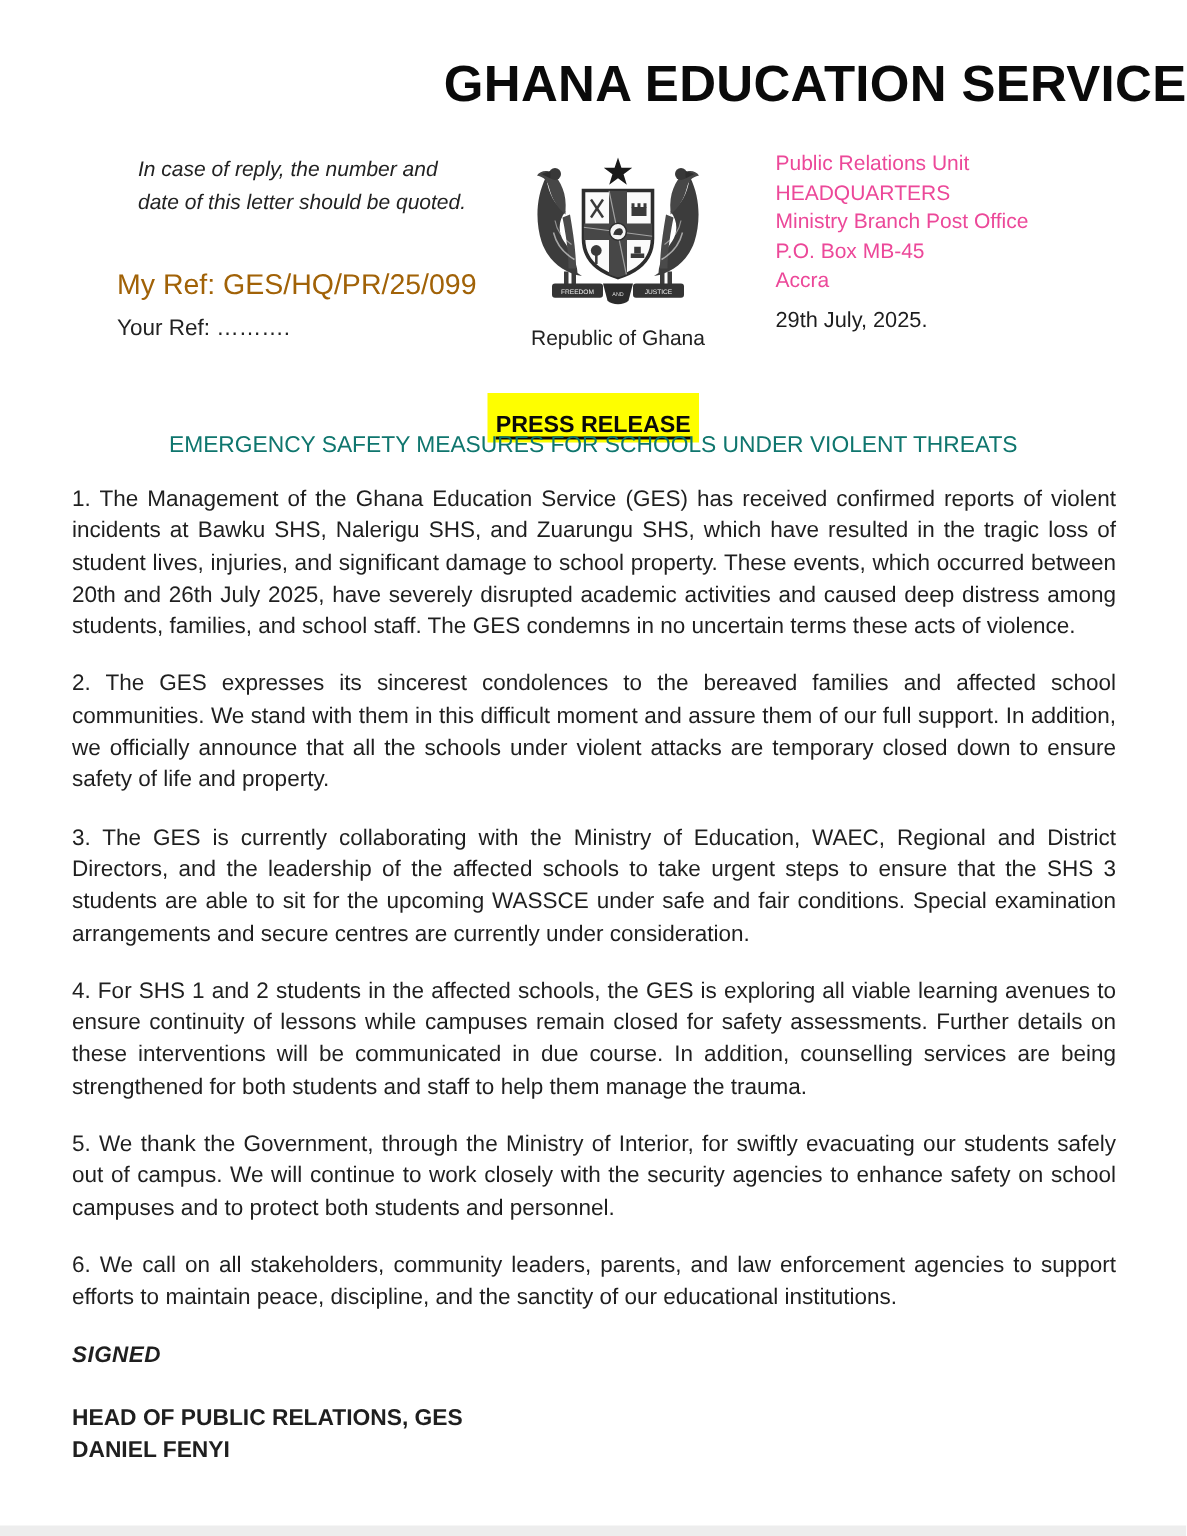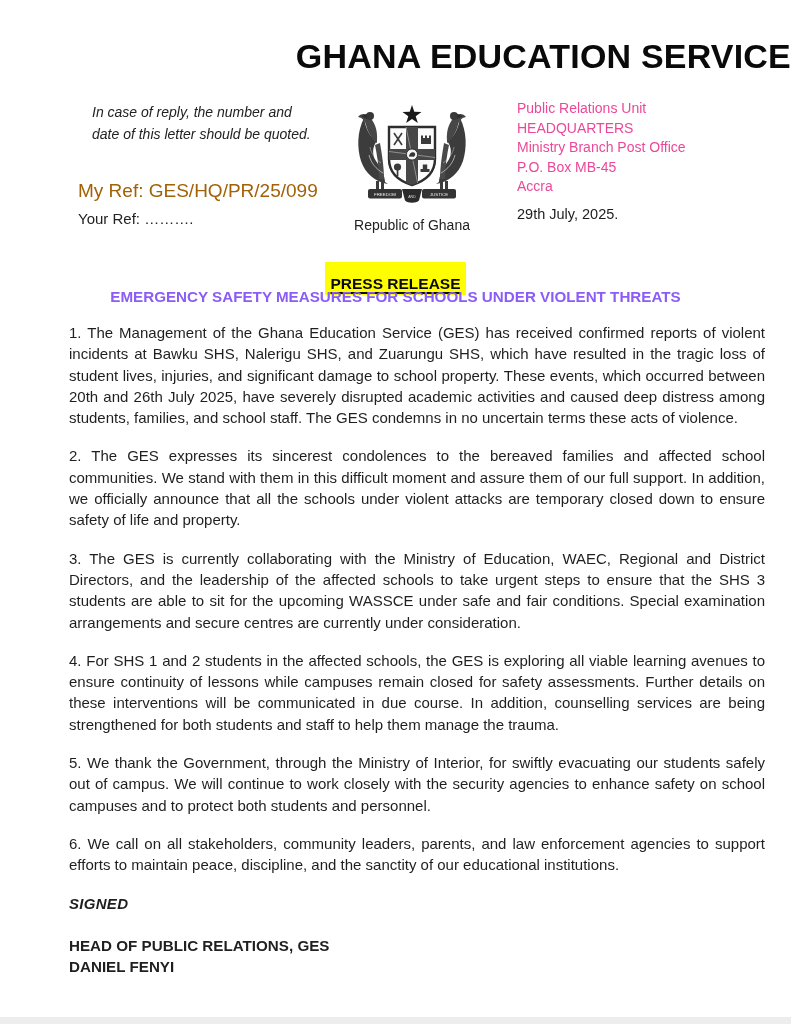--- a/index.html
+++ b/index.html
@@ -97,33 +97,32 @@
     text-decoration-thickness: 1.5px;
     text-underline-offset: 3px;
   }
   .headline {
     position: absolute;
     top: 288px;
     left: 0;
     width: 100%;
     text-align: center;
     font-size: 15.2px;
-    font-weight: 700;
-    color: #8b5cf6;
+    font-weight: 400;
+    color: #0f766e;
   }
   .body-text {
     position: absolute;
     top: 322px;
     left: 48px;
     width: 696px;
     font-size: 15px;
     line-height: 21.3px;
     text-align: justify;
     color: #1f1f1f;
-    margin-left: 21px;
   }
   .body-text p { margin-bottom: 17px; }
   .signed {
     font-size: 15px;
     font-weight: 700;
     font-style: italic;
     margin-top: 1px;
     margin-bottom: 14px;
     letter-spacing: 0.3px;
   }

